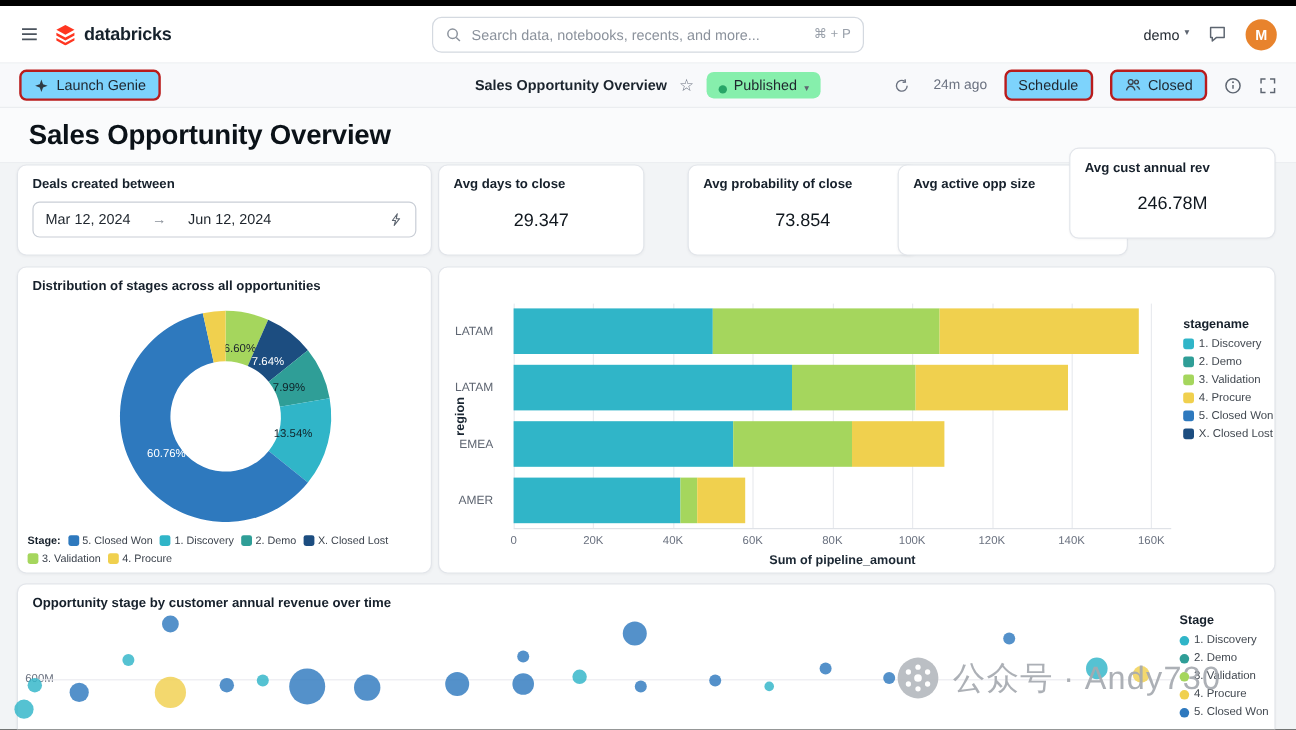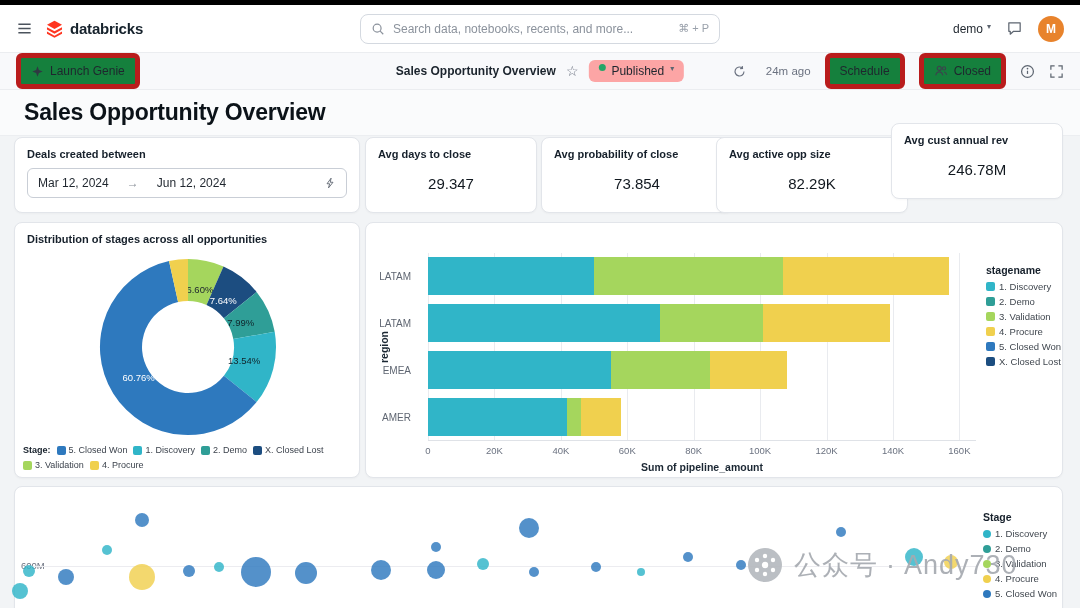--- a/index.html
+++ b/index.html
@@ -17,40 +17,40 @@
   .searchbar{position:absolute;left:360px;top:50%;transform:translateY(-50%);width:360px;height:30px;background:#fff;border:1px solid #d4d9e0;border-radius:8px;display:flex;align-items:center;gap:8px;padding:0 10px;cursor:text}
   .search-ph{font-size:12px;color:#8b929c;white-space:nowrap}
   .search-sc{margin-left:auto;font-size:11px;color:#9aa1ab}
   .nav-right{margin-left:auto;display:flex;align-items:center;gap:15px}
   .ws{display:flex;align-items:flex-start;gap:4px;font-size:12px;color:#1f262e;cursor:pointer}
   .chev{font-size:8px;color:#5d6570}
   .avatar{width:26px;height:26px;border-radius:50%;background:#e8832c;color:#fff;font-size:12px;font-weight:700;display:flex;align-items:center;justify-content:center;cursor:pointer}
 
   
   .toolbar{position:absolute;left:0;top:53px;width:100%;height:37px;background:#f8f9fb;border-bottom:1px solid #ebedf0;display:flex;align-items:center;justify-content:space-between;padding:0 16px}
-  .btn{height:36px;padding:0 10px;background:#15803d;border:5px solid #b91c1c;border-radius:6px;font-size:12px;color:#1f262e;display:inline-flex;align-items:center;gap:6px;cursor:pointer;font-family:inherit;white-space:nowrap}
+  .btn{height:26px;padding:0 10px;background:#7dd3fc;border:2px solid #b91c1c;border-radius:6px;font-size:12px;color:#1f262e;display:inline-flex;align-items:center;gap:6px;cursor:pointer;font-family:inherit;white-space:nowrap}
   .toolbar-center{position:absolute;left:50%;transform:translateX(-50%);display:flex;align-items:center;gap:10px}
   .doc-title{font-size:12px;font-weight:600;color:#1b242d;white-space:nowrap}
   .star{font-size:14px;color:#6b7280;cursor:pointer;line-height:1}
-  .pill{display:flex;align-items:flex-start;gap:6px;background:#fca5a5;border-radius:6px;padding:4px 10px;font-size:12px;color:#1f262e;cursor:pointer}
+  .pill{display:flex;align-items:flex-end;gap:6px;background:#86efac;border-radius:6px;padding:4px 10px;font-size:12px;color:#1f262e;cursor:pointer}
   .dot{width:7px;height:7px;border-radius:50%;background:#27a567}
   .toolbar-right{display:flex;align-items:center;gap:14px}
   .refresh{display:flex;align-items:center;gap:20px;font-size:11.5px;color:#6b7280;cursor:pointer;white-space:nowrap}
 
   
   .titleband{position:absolute;left:0;top:90px;width:100%;height:46px;background:#fafbfc;border-bottom:1px solid #eceef1}
   .titleband h1{font-size:23px;font-weight:700;color:#0b1218;letter-spacing:-.2px;padding:9px 0 0 24px}
 
   
   .card{position:absolute;background:#fff;border:1px solid #e2e5ea;border-radius:8px;box-shadow:0 1px 2px rgba(0,0,0,.03)}
   .card-title{font-size:11px;font-weight:700;color:#16202b;padding:10px 12px 0}
   #card-filter{left:14px;top:137px;width:346px;height:76px}
   #card-kpi0{left:365px;top:137px;width:172px;height:76px}
-  #card-kpi1{left:541px;top:137px;width:192px;height:76px}
-  #card-kpi2{left:716px;top:137px;width:192px;height:76px}
+  #card-kpi1{left:573px;top:137px;width:192px;height:76px}
+  #card-kpi2{left:748px;top:137px;width:192px;height:76px}
   #card-kpi3{left:891px;top:123px;width:172px;height:76px}
   .kpi-value{font-size:15px;color:#11181f;text-align:center;margin-top:15px}
   .date-input{margin:8px 12px 0;height:30px;border:1px solid #c9ced6;border-radius:6px;background:#fff;display:flex;align-items:center;padding:0 10px;font-size:12px;color:#1f262e;gap:18px;cursor:pointer}
   .date-arrow{color:#8a9099}
   .date-input .spark{margin-left:auto;display:flex}
 
   
   #card-donut{left:14px;top:222px;width:346px;height:256px}
   #donut-svg{position:absolute;left:0;top:26px}
   #donut-svg text{font-size:9.5px;font-family:"Liberation Sans","DejaVu Sans",sans-serif}
@@ -221,21 +221,20 @@
   <section class="card" id="card-kpi0">
     <div class="card-title">Avg days to close</div>
     <div class="kpi-value">29.347</div>
   </section>
   <section class="card" id="card-kpi1">
     <div class="card-title">Avg probability of close</div>
     <div class="kpi-value">73.854</div>
   </section>
   <section class="card" id="card-kpi2">
     <div class="card-title">Avg active opp size</div>
-    <div class="kpi-value">82.29K</div>
   </section>
   <section class="card" id="card-kpi3">
     <div class="card-title">Avg cust annual rev</div>
     <div class="kpi-value">246.78M</div>
   </section>
 
   <section class="card" id="card-donut">
     <div class="card-title">Distribution of stages across all opportunities</div>
     <svg id="donut-svg" width="346" height="192">
         <path d="M173.0 10.0 A88 88 0 0 1 208.5 17.5 L191.5 55.9 A46 46 0 0 0 173.0 52.0 Z" fill="#a5d65d"></path>
@@ -359,20 +358,21 @@
           </div>
           <div class="lg-item v">
             <span class="sw" style="background: rgb(28, 77, 128);"></span>
             <span>X. Closed Lost</span>
           </div>
         </div>
     </div>
   </section>
 
   <section class="card" id="card-scatter">
+    <div class="card-title">Opportunity stage by customer annual revenue over time</div>
     <div class="ytick-label">600M</div>
     <div id="scatter-plot">
       <div class="hgrid"></div>
     <span class="bubble" style="left: 12.1%; top: 11%; height: 14px; width: 14px; background: rgb(46, 121, 190);"></span>
         <span class="bubble" style="left: 52.9%; top: 19%; height: 20px; width: 20px; background: rgb(46, 121, 190);"></span>
         <span class="bubble" style="left: 85.8%; top: 23%; height: 10px; width: 10px; background: rgb(46, 121, 190);"></span>
         <span class="bubble" style="left: 8.4%; top: 41%; height: 10px; width: 10px; background: rgb(48, 181, 200);"></span>
         <span class="bubble" style="left: 43.1%; top: 38%; height: 10px; width: 10px; background: rgb(46, 121, 190);"></span>
         <span class="bubble" style="left: 69.7%; top: 48%; height: 10px; width: 10px; background: rgb(46, 121, 190);"></span>
         <span class="bubble" style="left: 0.2%; top: 62%; height: 12px; width: 12px; background: rgb(48, 181, 200);"></span>

